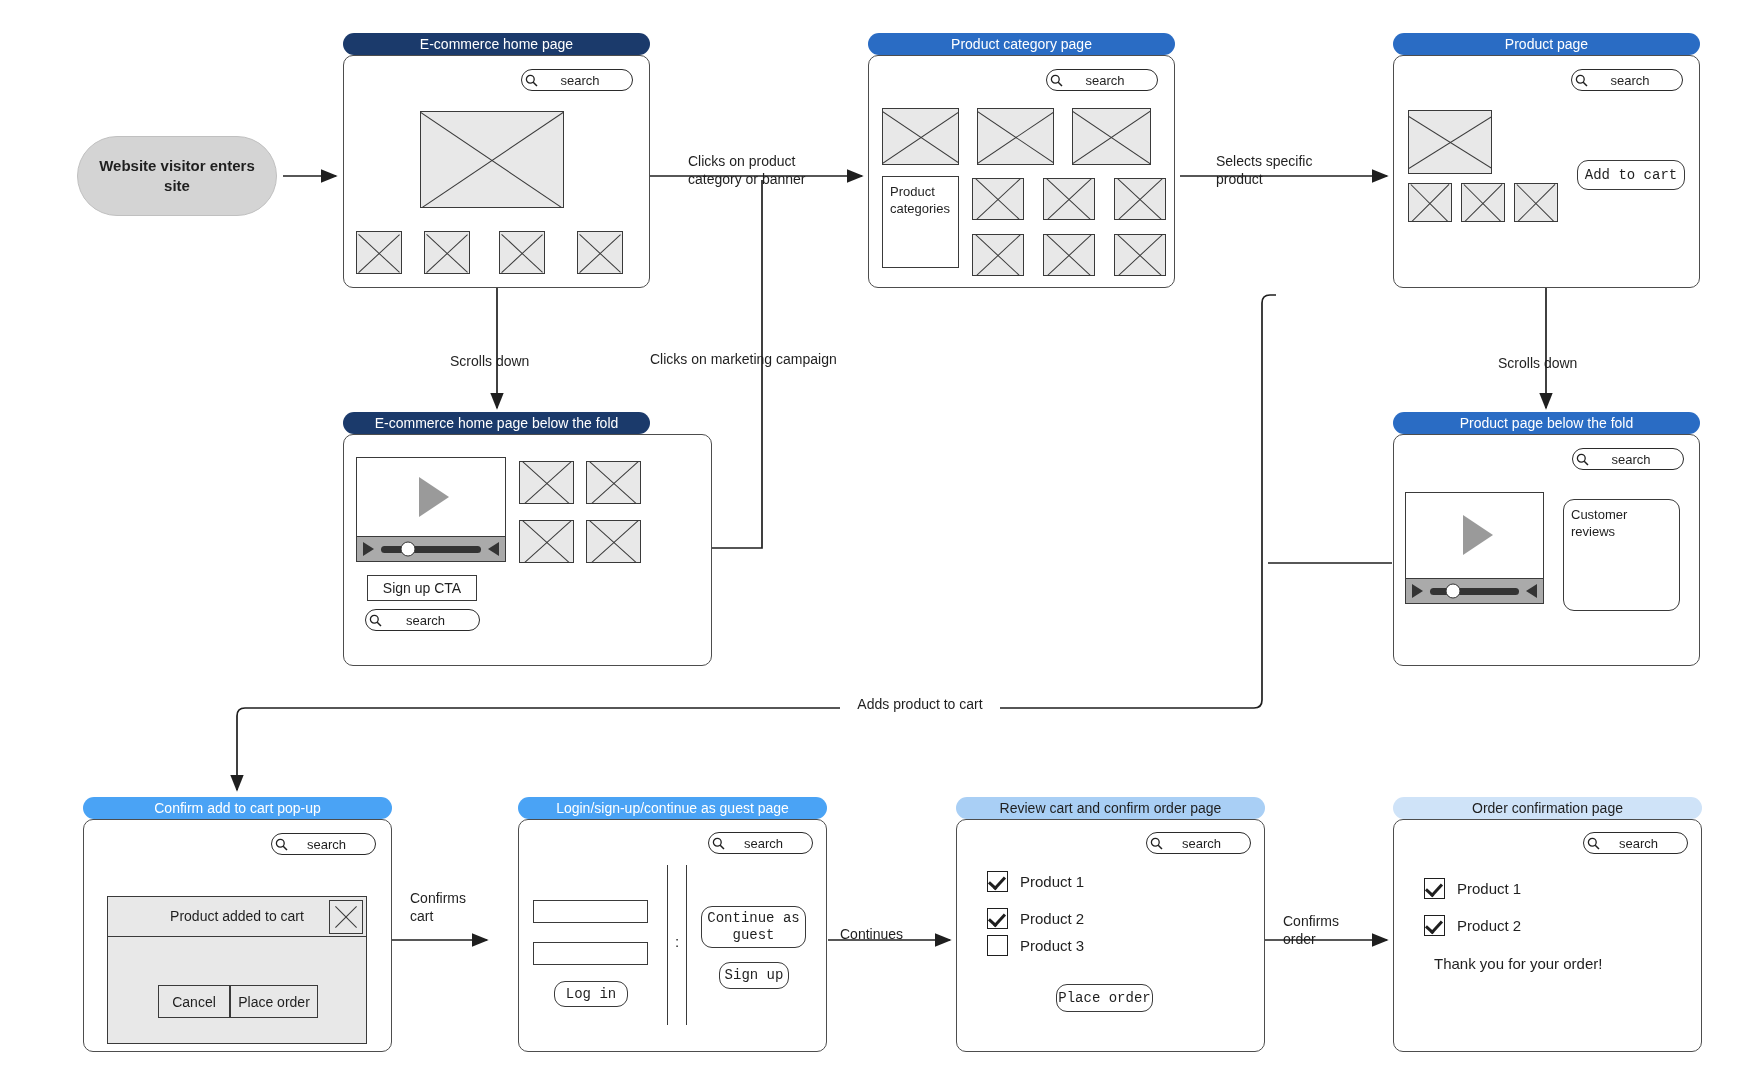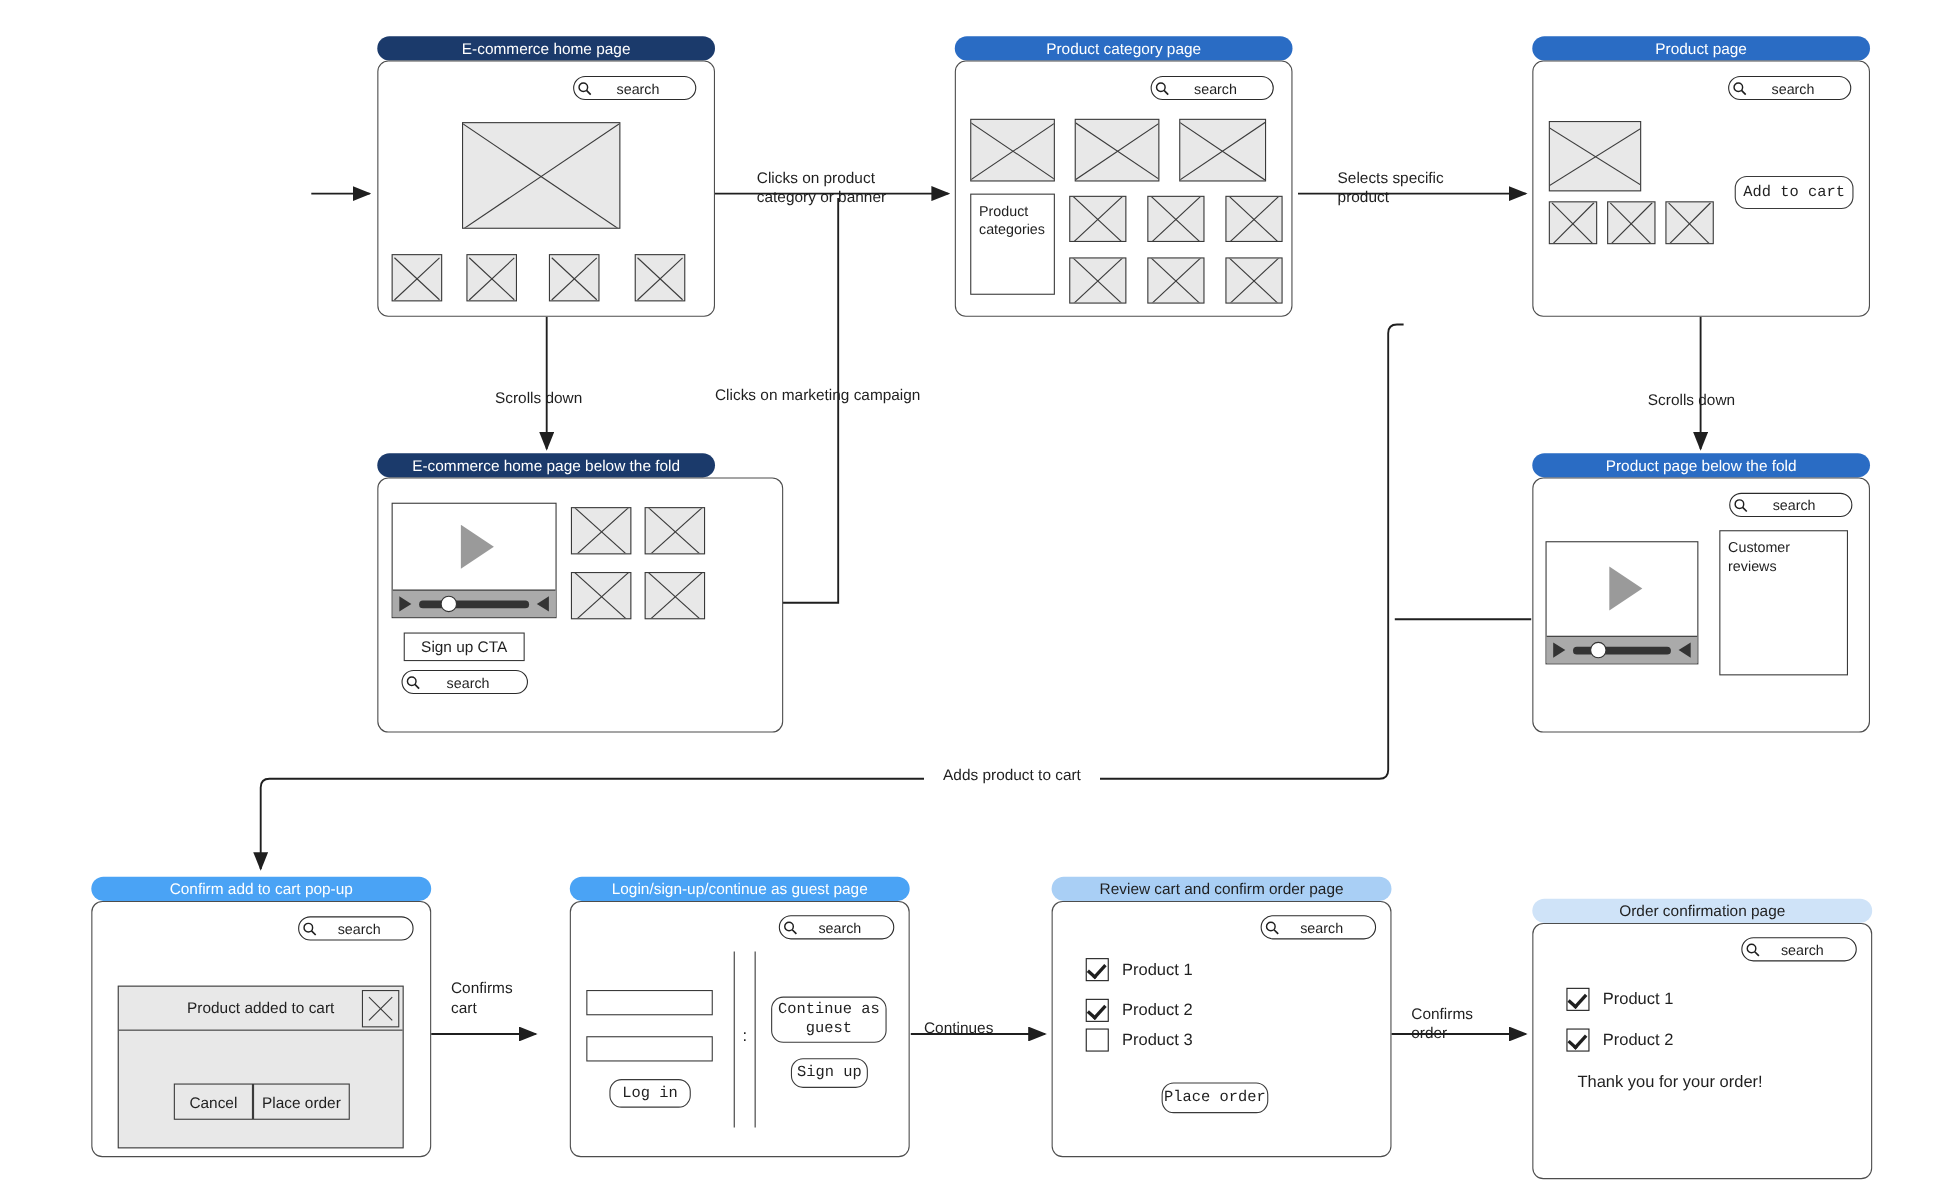--- a/index.html
+++ b/index.html
@@ -133,20 +133,23 @@
       <path d="M1392,563 L1268,563"></path>
 
       <path d="M392,940 L487,940" marker-end="url(#ah)"></path>
 
       <path d="M828,940 L950,940" marker-end="url(#ah)"></path>
 
       <path d="M1265,940 L1387,940" marker-end="url(#ah)"></path>
     </g>
   </svg>
 
+  <div class="start" style="left:77px;top:136px;width:200px;height:80px;">
+    <span>Website visitor enters site</span>
+  </div>
 
   <div class="elabel" style="left:688px;top:152px;width:150px;">Clicks on product category or banner</div>
   <div class="elabel" style="left:450px;top:352px;width:120px;">Scrolls down</div>
   <div class="elabel" style="left:650px;top:350px;width:220px;">Clicks on marketing campaign</div>
   <div class="elabel" style="left:1216px;top:152px;width:130px;">Selects specific product</div>
   <div class="elabel" style="left:1498px;top:354px;width:120px;">Scrolls down</div>
   <div class="elabel" style="left:840px;top:695px;width:160px;background:#fff;text-align:center;">Adds product to cart</div>
   <div class="elabel" style="left:410px;top:889px;width:76px;">Confirms cart</div>
   <div class="elabel" style="left:840px;top:925px;width:100px;">Continues</div>
   <div class="elabel" style="left:1283px;top:912px;width:84px;">Confirms order</div>
@@ -269,21 +272,21 @@
           <div class="play"></div>
         </div>
         <div class="bar">
           <div class="tri-r"></div>
           <div class="track">
             <div class="knob" style="left:26%;"></div>
           </div>
           <div class="tri-l"></div>
         </div>
       </div>
-      <div class="box lbl" style="left:169px;top:47px;width:117px;height:132px;">
+      <div class="box lbl" style="left:169px;top:64px;width:117px;height:112px;border-radius:11px;">
         <span>Customer reviews</span>
       </div>
     </div>
   </div>
 
   <div class="node" style="left:83px;top:797px;width:309px;height:255px;">
     <div class="hdr" style="width:309px;background:#4aa3f5;">Confirm add to cart pop-up</div>
     <div class="body" style="top:22px;width:309px;height:233px;">
       <div class="search" style="right:15px;top:13px;width:105px;">
         <span class="mag">
@@ -357,21 +360,21 @@
       </div>
       <div class="ckrow" style="left:30px;top:115px;">
         <span class="ckbox"></span>
         <span>Product 3</span>
       </div>
 
       <div class="pill" style="left:99px;top:164px;width:97px;height:28px;">Place order</div>
     </div>
   </div>
 
-  <div class="node" style="left:1393px;top:797px;width:309px;height:211px;margin-top:20px;">
+  <div class="node" style="left:1393px;top:797px;width:309px;height:211px;">
     <div class="hdr" style="width:309px;background:#cfe3f8;color:#1f1f1f;">Order confirmation page</div>
     <div class="body" style="top:22px;width:309px;height:233px;">
       <div class="search" style="right:13px;top:12px;width:105px;">
         <span class="mag">
           <svg width="13" height="13" viewBox="0 0 13 13">
               <circle cx="5.3" cy="5.3" r="3.9" fill="none" stroke="#1f1f1f" stroke-width="1.3"></circle>
               <line x1="8.2" y1="8.2" x2="12" y2="12" stroke="#1f1f1f" stroke-width="1.5"></line>
             </svg>
         </span>
         <span class="txt">search</span>

